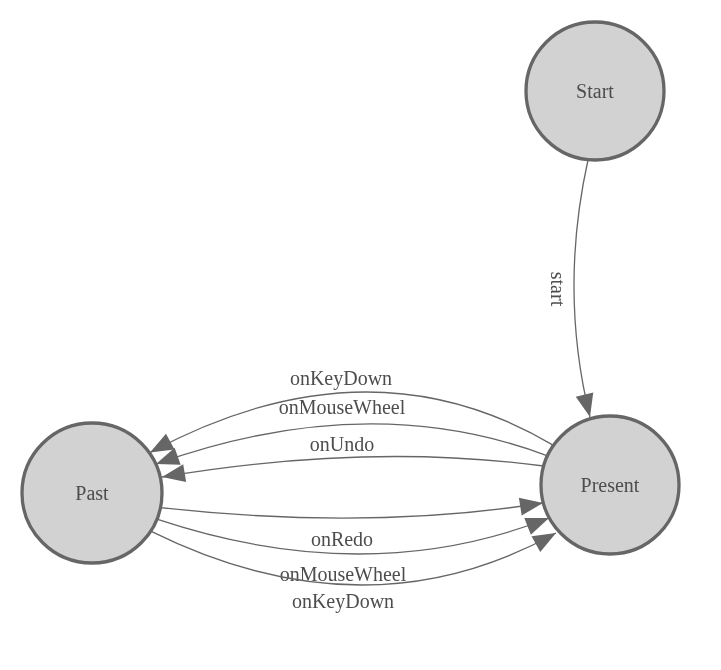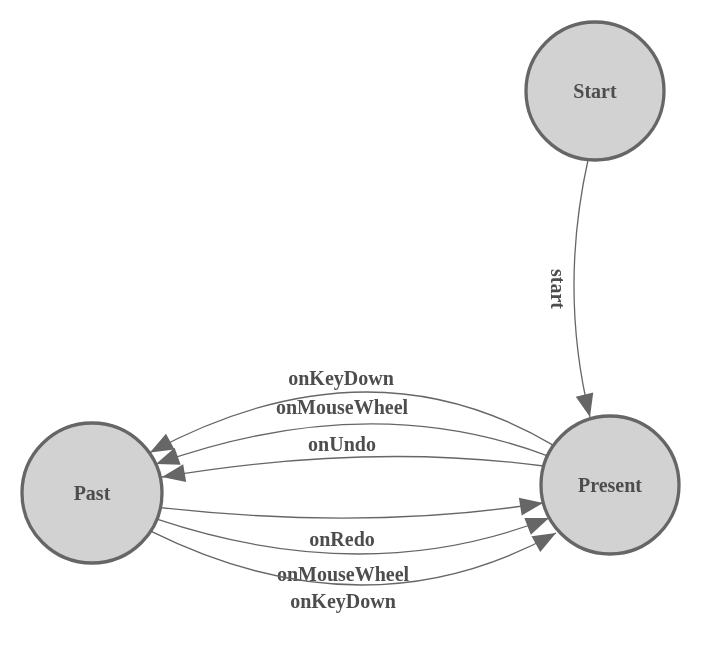--- a/index.html
+++ b/index.html
@@ -7,21 +7,20 @@
     padding: 0;
     background: #ffffff;
   }
   .stage {
     position: relative;
     width: 721px;
     height: 634px;
     background: #ffffff;
     overflow: hidden;
     font-family: "Liberation Serif", "DejaVu Serif", serif;
-    font-weight: bold;
   }
   svg text {
     font-family: "Liberation Serif", "DejaVu Serif", serif;
   }
 </style>
 </head>
 <body>
 
 <div class="stage">
   <svg id="diagram" width="721" height="670" xmlns="http://www.w3.org/2000/svg" viewBox="0 0 721 670">

